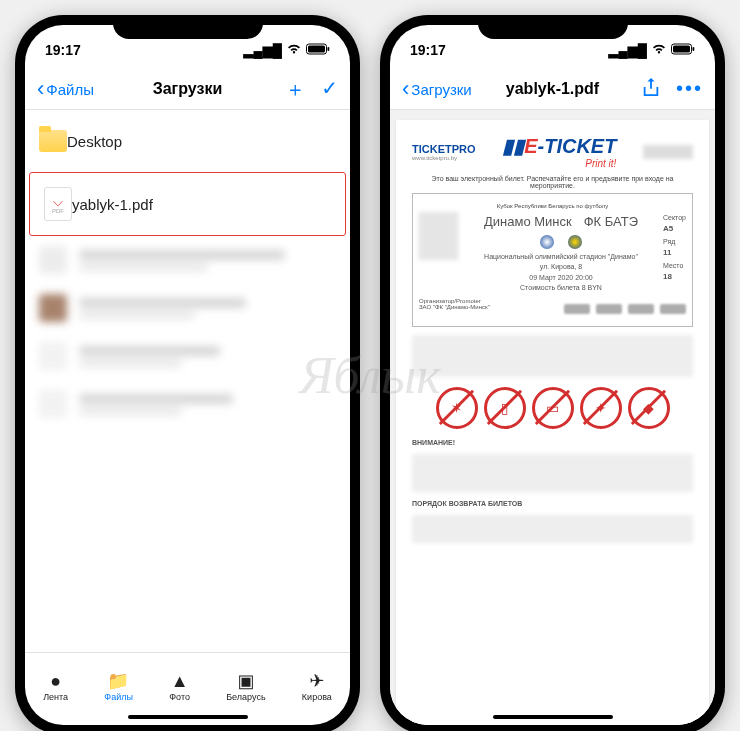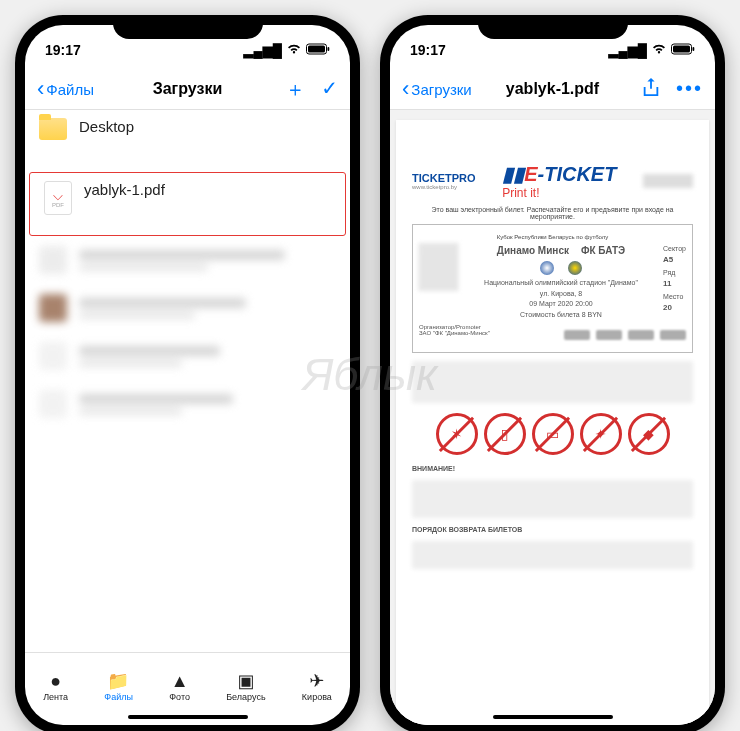--- a/index.html
+++ b/index.html
@@ -94,23 +94,22 @@
     overflow: hidden;
   }
   .content2 {
     height: calc(100% - 38px - 40px - 20px);
     overflow: hidden;
     background:#f2f2f2;
     padding:10px 6px;
   }
   .row {
     display: flex;
-    align-items: flex-start;
+    align-items: center;
     padding: 8px 14px;
-    gap: 12px;
     min-height: 46px;
   }
   .folder-icon {
     width: 28px;
     height: 22px;
     background: linear-gradient(#ffe08a,#ffd34d);
     border-radius: 3px;
     position:relative;
   }
   .folder-icon::before{
@@ -173,48 +172,48 @@
   }
   
   .doc{
     background:#fff;
     padding:14px 16px;
     font-size:8px;
     color:#555;
     height:100%;
     box-shadow:0 1px 3px rgba(0,0,0,0.1);
   }
-  .doc .brand-row{display:flex;justify-content:space-between;align-items:center;margin-bottom:6px;margin-top:28px;}
+  .doc .brand-row{display:flex;justify-content:space-between;align-items:center;margin-bottom:6px;}
   .ticketpro{font-weight:700;color:#0a4aa0;font-size:11px;}
   .eticket{font-weight:900;font-size:20px;color:#0a4aa0;font-style:italic;}
   .eticket .e{color:#e53935;}
-  .printit{font-size:12px;color:#e53935;text-align:left;}
+  .printit{font-size:10px;color:#e53935;font-style:italic;text-align:right;}
   .doc-small{font-size:7px;text-align:center;color:#444;margin:3px 0;}
   .ticket-box{border:1px solid #bbb;padding:6px;margin:4px 0;}
   .ticket-inner{display:flex;justify-content:space-between;gap:6px;}
   .barcode-blur{width:40px;height:48px;background:repeating-linear-gradient(90deg,#999 0 1px,#fff 1px 2px);filter:blur(2px);opacity:0.5;}
   .tmid{flex:1;text-align:center;font-size:7px;line-height:1.5;}
-  .tmid .teams{display:flex;justify-content:center;gap:12px;font-weight:700;font-size:10px;}
+  .tmid .teams{display:flex;justify-content:center;gap:12px;font-weight:400;font-size:13px;}
   .tright{font-size:7px;line-height:1.6;}
   .tright b{font-size:8px;}
   .sponsors{display:flex;justify-content:center;gap:6px;margin:6px 0;filter:blur(1px);opacity:0.6;}
   .sponsors span{width:26px;height:10px;background:#777;border-radius:2px;}
   .desc-blur{height:42px;background:linear-gradient(#eee,#eee);filter:blur(2px);margin:8px 0;border-radius:2px;}
   .prohib{display:flex;justify-content:center;gap:6px;margin:10px 0;}
   .prohib-icon{
     width:36px;height:36px;border:3px solid #d32f2f;border-radius:50%;position:relative;
     display:flex;align-items:center;justify-content:center;color:#d32f2f;font-size:14px;
   }
   .prohib-icon::after{
     content:"";position:absolute;width:130%;height:3px;background:#d32f2f;transform:rotate(-45deg);
   }
   .textblock{height:38px;filter:blur(2px);background:#eee;margin:8px 0;border-radius:2px;}
   .watermark{
     position:absolute;top:50%;left:50%;transform:translate(-50%,-50%);
-    font-size:45px;color:rgba(150,150,150,0.25);font-style:italic;font-family:Liberation Sans, sans-serif;
+    font-size:52px;color:rgba(150,150,150,0.25);font-style:italic;font-family:Liberation Serif, serif;
     pointer-events:none;z-index:50;
   }
 </style>
 </head>
 <body>
 
 <div class="phone">
   <div class="notch"></div>
   <div class="screen">
     <div class="statusbar">
@@ -391,21 +390,21 @@
                 <span style="width:14px;height:14px;border-radius:50%;background:radial-gradient(#ffd800,#1a4fa0)"></span>
               </div>
               <div>Национальный олимпийский стадион "Динамо"</div>
               <div>ул. Кирова, 8</div>
               <div>09 Март 2020 20:00</div>
               <div>Стоимость билета   8   BYN</div>
             </div>
             <div class="tright">
               <div>Сектор</div><b>A5</b>
               <div>Ряд</div><b>11</b>
-              <div>Место</div><b>20</b>
+              <div>Место</div><b>18</b>
             </div>
           </div>
           <div style="display:flex;justify-content:space-between;font-size:6px;margin-top:4px">
             <div><span>Организатор/Promoter</span><br><span>ЗАО "ФК "Динамо-Минск"</span></div>
             <div class="sponsors">
                 <span></span>
                 <span></span>
                 <span></span>
                 <span></span>
               </div>

